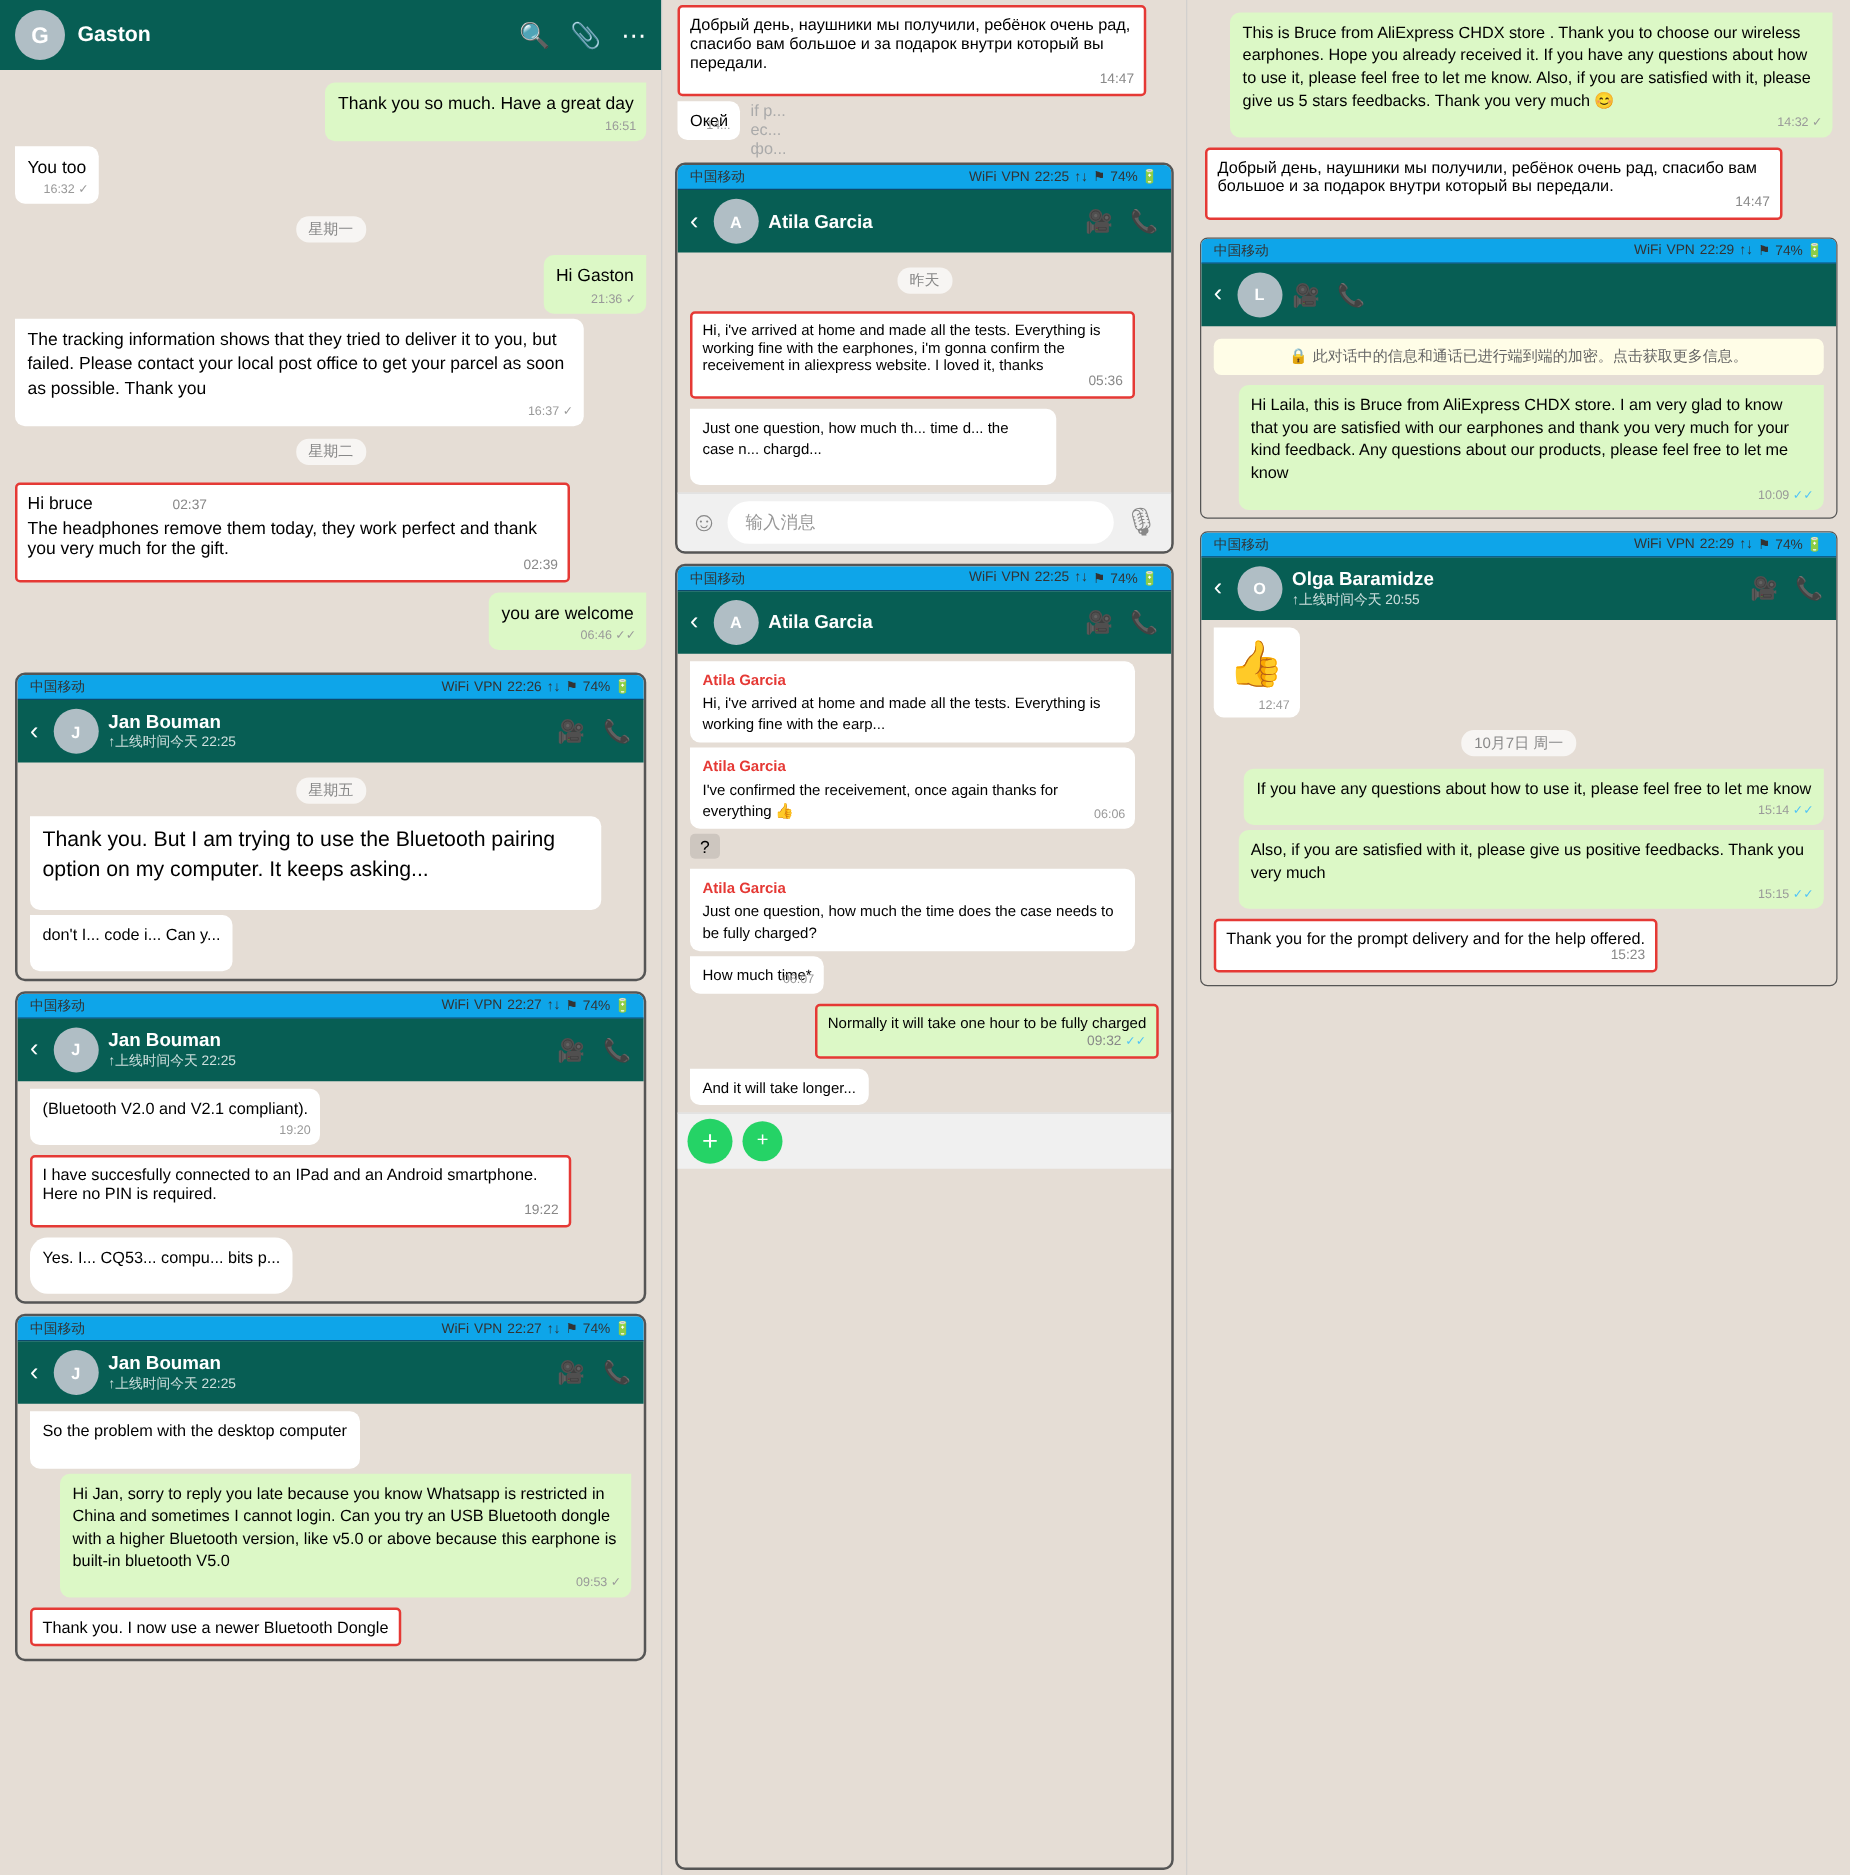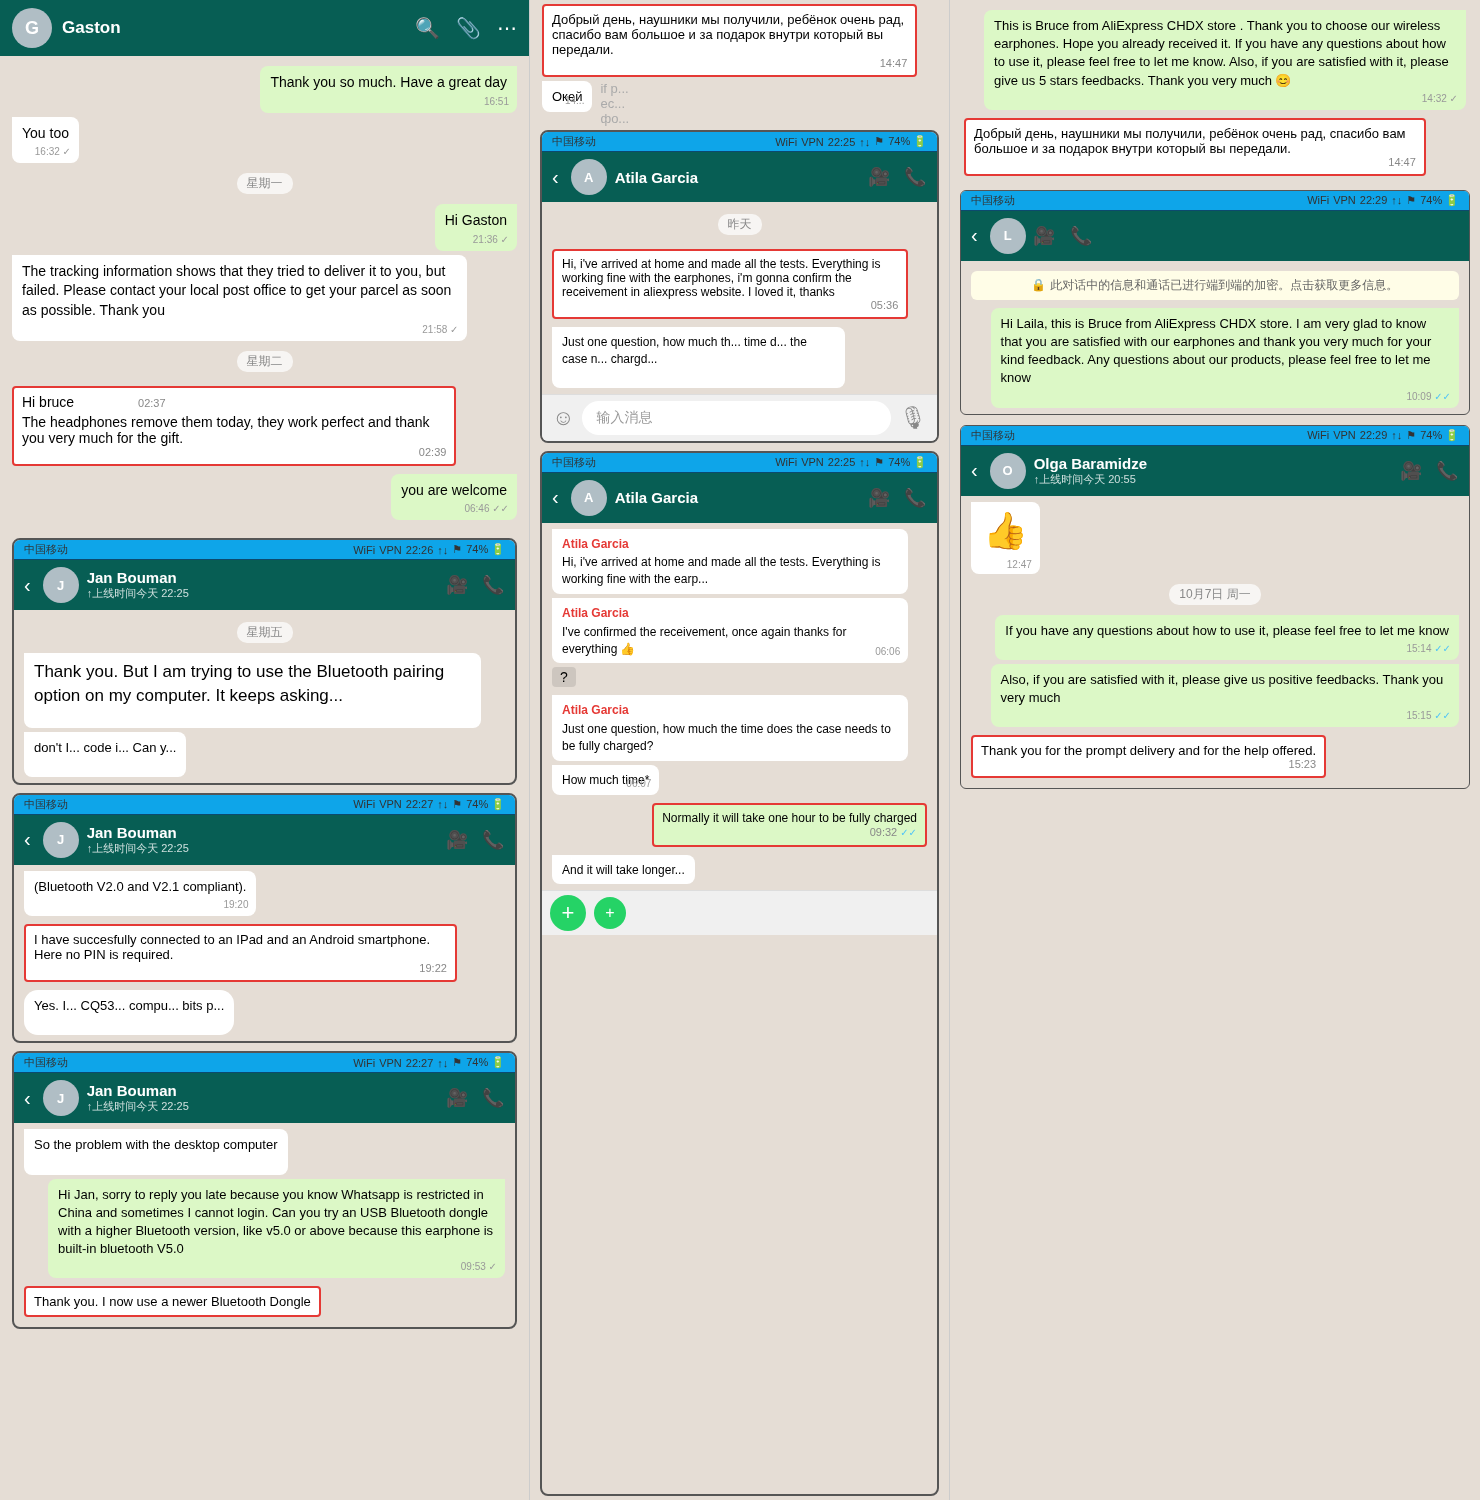--- a/index.html
+++ b/index.html
@@ -293,21 +293,21 @@
         <span>You too</span>
         <span class="bubble-time">16:32 ✓</span>
       </div>
       <div class="day-separator">星期一</div>
       <div class="bubble bubble-out">
         <span>Hi Gaston</span>
         <span class="bubble-time">21:36 ✓</span>
       </div>
       <div class="bubble bubble-in" style="max-width:90%">
         <span>The tracking information shows that they tried to deliver it to you, but failed. Please contact your local post office to get your parcel as soon as possible. Thank you</span>
-        <span class="bubble-time">21:58 ✓</span>
+        <span class="bubble-time">16:37 ✓</span>
       </div>
       <div class="day-separator">星期二</div>
 
       <div class="red-outlined" style="align-self:flex-start; max-width:88%">
         <div style="font-size:14px; font-weight:400; margin-bottom:4px;">Hi bruce
           <span class="small-text" style="margin-left:60px;">02:37</span>
         </div>
         <div style="font-size:14px;">The headphones remove them today, they work perfect and thank you very much for the gift.</div>
         <div style="text-align:right;" class="small-text">02:39</div>
       </div>

